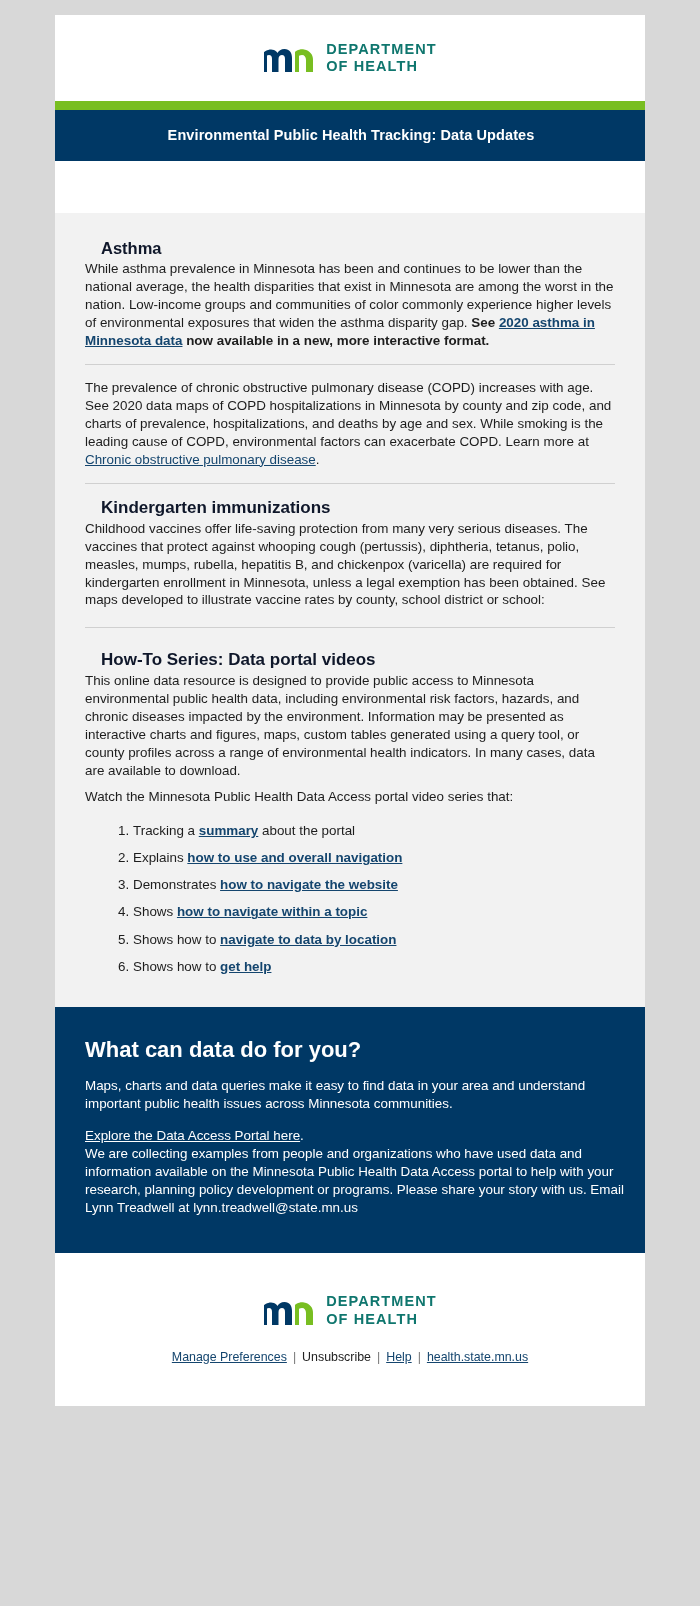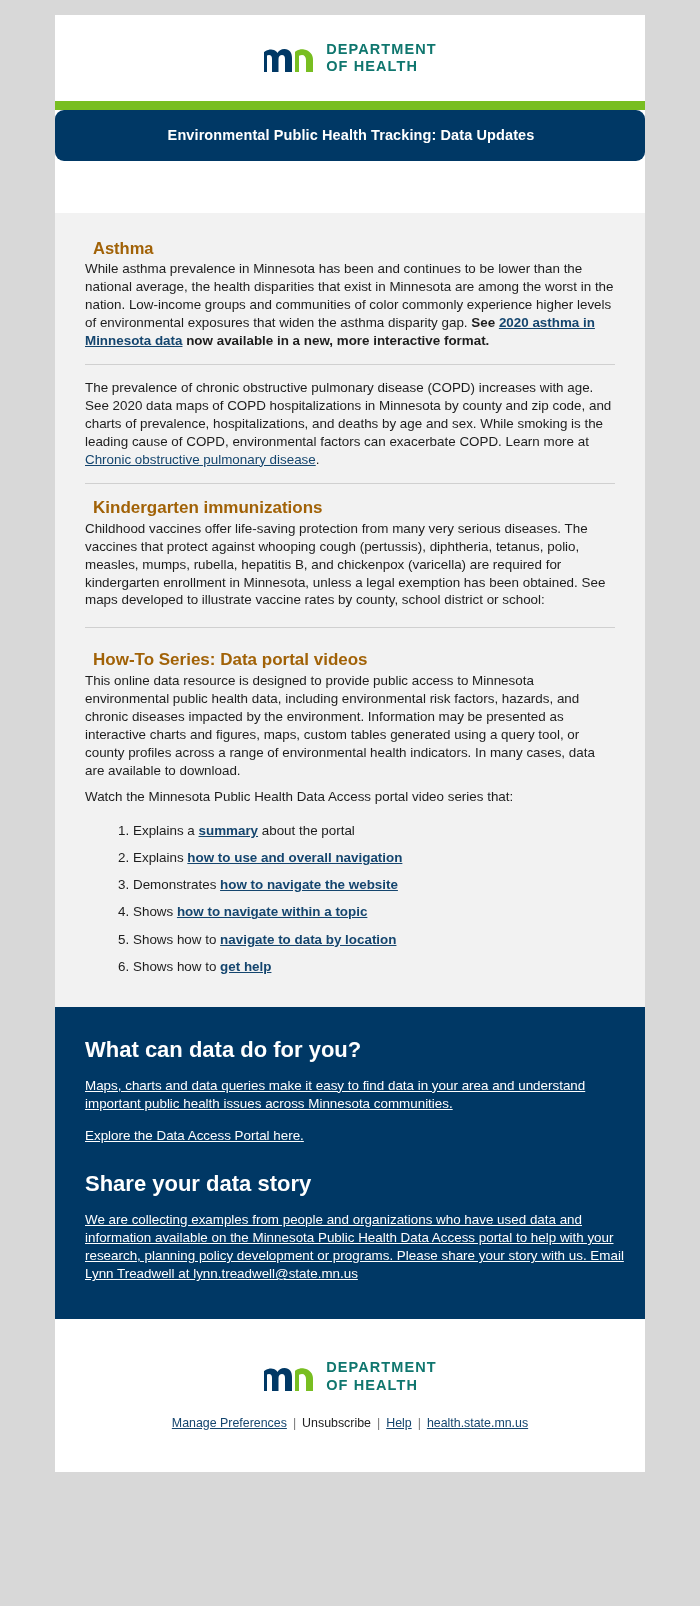--- a/index.html
+++ b/index.html
@@ -61,21 +61,20 @@
     background: #78be21;
   }
   .title-bar {
     background: #003865;
     color: #ffffff;
     text-align: center;
     padding: 17px 20px 18px 22px;
     font-size: 14.5px;
     font-weight: bold;
     letter-spacing: 0.1px;
-    border-radius: 9px;
   }
   .spacer-white {
     background: #ffffff;
     height: 52px;
   }
 
   
   .body-area {
     background: #f2f2f2;
     padding: 26px 30px 24px 30px;
@@ -83,22 +82,22 @@
   h1.main-title {
     font-size: 25px;
     font-weight: bold;
     color: #111111;
     margin: 5px 0 20px 0;
     letter-spacing: -0.1px;
   }
   h2.sec-title {
     font-size: 16.5px;
     font-weight: bold;
-    color: #a16207;
-    margin: 0 0 2px 8px;
+    color: #0f172a;
+    margin: 0 0 2px 16px;
   }
   h2.sec-title.big {
     font-size: 17px;
   }
   p.body-text {
     font-size: 13.4px;
     line-height: 1.34;
     color: #1d1d1d;
     margin: 0 0 8px 0;
   }
@@ -160,21 +159,20 @@
     font-weight: bold;
     margin: 0 0 14px 0;
     color: #ffffff;
   }
   .cta h2.second { margin-top: 26px; }
   .cta p {
     font-size: 13.4px;
     line-height: 1.35;
     margin: 0 0 14px 0;
     color: #ffffff;
-    text-decoration: underline;
   }
   .cta p.nomargin { margin-bottom: 0; }
   .cta a {
     color: #ffffff;
     text-decoration: underline;
   }
 
   
   .efooter {
     background: #ffffff;
@@ -251,36 +249,35 @@
           <p class="body-text last">Childhood vaccines offer life-saving protection from many very serious diseases. The vaccines that protect against whooping cough (pertussis), diphtheria, tetanus, polio, measles, mumps, rubella, hepatitis B, and chickenpox (varicella) are required for kindergarten enrollment in Minnesota, unless a legal exemption has been obtained. See maps developed to illustrate vaccine rates by county, school district or school:</p>
         </div>
 
         <hr class="sep wide">
 
         <div class="howto-wrap">
           <h2 class="sec-title big">How-To Series: Data portal videos</h2>
           <p class="body-text howto-intro">This online data resource is designed to provide public access to Minnesota environmental public health data, including environmental risk factors, hazards, and chronic diseases impacted by the environment. Information may be presented as interactive charts and figures, maps, custom tables generated using a query tool, or county profiles across a range of environmental health indicators. In many cases, data are available to download.</p>
           <p class="body-text last">Watch the Minnesota Public Health Data Access portal video series that:</p>
           <ol class="numbered">
-            <li><span>Explains a </span><a href="#">summary</a><span> about the portal</span></li>
+            <li><span>Tracking a </span><a href="#">summary</a><span> about the portal</span></li>
             <li><span>Explains </span><a href="#">how to use and overall navigation</a><span></span></li>
             <li><span>Demonstrates </span><a href="#">how to navigate the website</a><span></span></li>
             <li><span>Shows </span><a href="#">how to navigate within a topic</a><span></span></li>
             <li><span>Shows how to </span><a href="#">navigate to data by location</a><span></span></li>
             <li><span>Shows how to </span><a href="#">get help</a><span></span></li>
           </ol>
         </div>
 
       </div>
 
       <div class="cta">
         <h2>What can data do for you?</h2>
         <p>Maps, charts and data queries make it easy to find data in your area and understand important public health issues across Minnesota communities.</p>
         <p class="nomargin"><a href="#">Explore the Data Access Portal here</a><span>.</span></p>
-        <h2 class="second">Share your data story</h2>
         <p class="nomargin">We are collecting examples from people and organizations who have used data and information available on the Minnesota Public Health Data Access portal to help with your research, planning policy development or programs. Please share your story with us. Email Lynn Treadwell at lynn.treadwell@state.mn.us</p>
       </div>
 
       <div class="efooter">
         <div class="logo-lockup">
           <span class="logo-mark">
             <svg width="52" height="30" viewBox="0 0 104 60" xmlns="http://www.w3.org/2000/svg">
               <path d="M2,58 L2,18 C2,18 12,10 22,14 C26,15.6 28,18 29,20 C31,16 36,12 43,12 C53,12 58,19 58,30 L58,58 L44,58 L44,32 C44,27 42,24 38,24 C34,24 31,27 31,32 L31,58 L18,58 L18,32 C18,27 16,24 12,24 C10,24 9,24.5 8,25 L8,58 Z" fill="#003865"></path>
               <path d="M64,58 L64,18 C64,18 72,11 82,13 C94,15.4 100,23 100,34 L100,58 L86,58 L86,34 C86,28 83,24 78,24 C76,24 74,24.6 72,25.6 L72,58 Z" fill="#78be21"></path>
             </svg>

